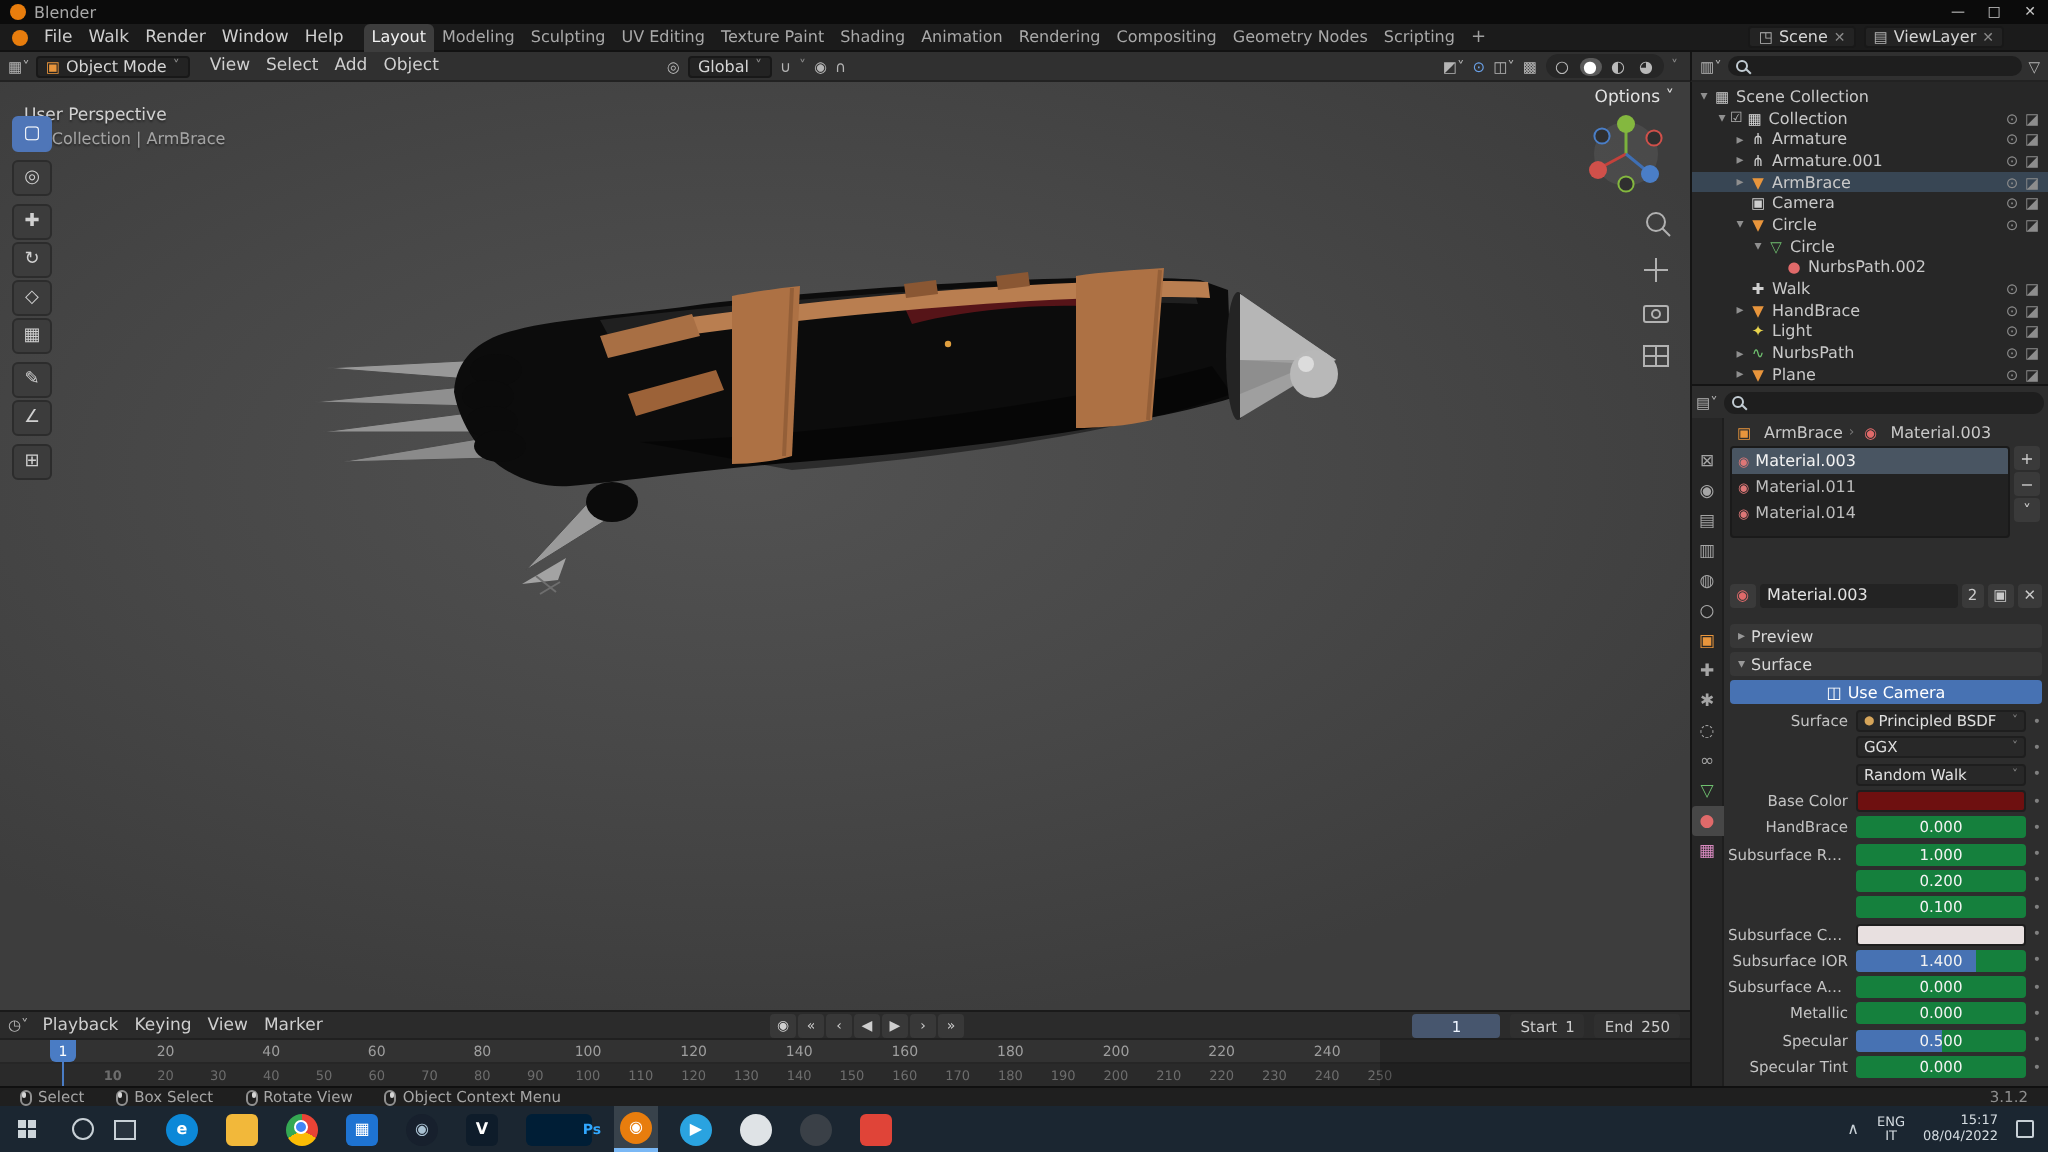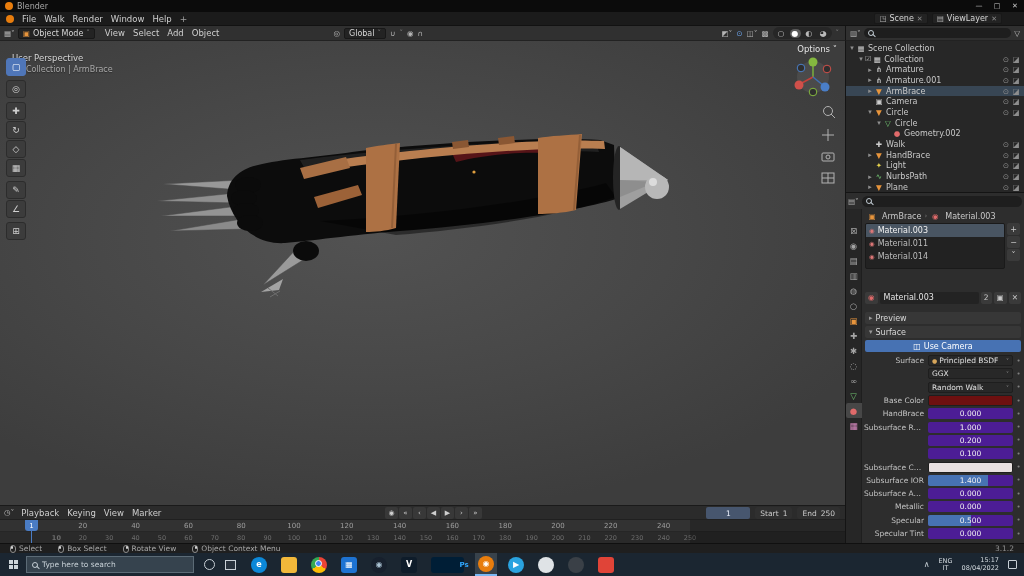--- a/index.html
+++ b/index.html
@@ -83,21 +83,21 @@
 .sect{height:12px;margin:2px 3px;background:#373737;border-radius:2px;display:flex;align-items:center;gap:3px;font-size:8px;color:#d8d8d8;padding:0 4px}
 .sect .arr{color:#999;font-size:7px}
 .use-nodes{height:12px;margin:2px 3px;background:#4772b3;border-radius:2px;display:flex;align-items:center;justify-content:center;gap:3px;font-size:8px;color:#fff}
 .prow{height:13.3px;display:flex;align-items:center;padding-left:2px}
 .plabel{width:64px;text-align:right;font-size:7.5px;color:#c3c3c3;padding-right:4px;white-space:nowrap;overflow:hidden;text-overflow:ellipsis;flex:none}
 .pwidget{flex:1;height:11px;border-radius:2px;position:relative;display:flex;align-items:center;overflow:hidden}
 .pwidget.dropdown{background:#282828;border:1px solid #1e1e1e;padding:0 3px;gap:2px}
 .ddot{font-size:6px;color:#d6a55a}
 .dtext{flex:1;font-size:7.5px;color:#e0e0e0;white-space:nowrap;overflow:hidden}
 .dchev{font-size:6px;color:#888}
-.pwidget.slider{background:#4c1d95}
+.pwidget.slider{background:#15803d}
 .fill{position:absolute;left:0;top:0;bottom:0;background:#4772b3}
 .sval{position:relative;width:100%;text-align:center;font-size:7.5px;color:#f2f2f2}
 .pwidget.color{border:1px solid #1e1e1e}
 .pdot{width:11px;text-align:center;color:#808080;font-size:7px;flex:none}
 
 
 #timeline{position:absolute;left:0;top:505px;width:845px;height:38px;background:#2a2a2a;border-top:1px solid #1a1a1a;overflow:hidden}
 #tl-header{position:absolute;top:0;left:0;right:0;height:14px;background:#2b2b2b;border-bottom:1px solid #202020;display:flex;align-items:center;padding-left:4px}
 #playback{position:absolute;left:385px;top:1px;display:flex;gap:1px}
 .pb-btn{min-width:13px;height:12px;display:flex;align-items:center;justify-content:center;font-size:7px;color:#cfcfcf;background:#383838;border-radius:2px;padding:0 2px}
@@ -164,20 +164,33 @@
 
   <div id="topbar">
     <span class="blogo" style="margin-left:6px"></span>
     <div id="menu-items" style="display:flex">
         <div class="menu-item">File</div>
         <div class="menu-item">Walk</div>
         <div class="menu-item">Render</div>
         <div class="menu-item">Window</div>
         <div class="menu-item">Help</div>
       </div>
+    <div id="workspaces">
+        <div class="ws-tab active">Layout</div>
+        <div class="ws-tab">Modeling</div>
+        <div class="ws-tab">Sculpting</div>
+        <div class="ws-tab">UV Editing</div>
+        <div class="ws-tab">Texture Paint</div>
+        <div class="ws-tab">Shading</div>
+        <div class="ws-tab">Animation</div>
+        <div class="ws-tab">Rendering</div>
+        <div class="ws-tab">Compositing</div>
+        <div class="ws-tab">Geometry Nodes</div>
+        <div class="ws-tab">Scripting</div>
+      </div>
     <span class="ws-add">+</span>
     <div style="margin-left:auto;display:flex;gap:4px;margin-right:22px">
       <div class="hdr-box">
         <span class="hico">◳</span>
         <span>Scene</span>
         <span class="hx">✕</span>
       </div>
       <div class="hdr-box">
         <span class="hico">▤</span>
         <span>ViewLayer</span>
@@ -382,21 +395,21 @@
           <span class="ol-cam">◪</span>
         </div>
         <div class="ol-row" style="padding-left: 29px;">
           <span class="ol-arrow">▾</span>
           <span class="ol-ico" style="color: rgb(111, 191, 111);">▽</span>
           <span class="ol-label">Circle</span>
         </div>
         <div class="ol-row" style="padding-left: 38px;">
           <span class="ol-arrow"></span>
           <span class="ol-ico" style="color: rgb(224, 106, 106);">●</span>
-          <span class="ol-label">Geometry.002</span>
+          <span class="ol-label">NurbsPath.002</span>
         </div>
         <div class="ol-row" style="padding-left: 20px;">
           <span class="ol-arrow"></span>
           <span class="ol-ico" style="color: rgb(207, 207, 207);">✚</span>
           <span class="ol-label">Walk</span>
           <span class="ol-eye">⊙</span>
           <span class="ol-cam">◪</span>
         </div>
         <div class="ol-row" style="padding-left: 20px;">
           <span class="ol-arrow">▸</span>
@@ -710,24 +723,20 @@
 
   <div id="taskbar">
     <div id="start-btn">
       <span class="winlogo">
           <span></span>
           <span></span>
           <span></span>
           <span></span>
         </span>
     </div>
-    <div id="task-search">
-      <span class="lens"></span>
-      <span>Type here to search</span>
-    </div>
     <div id="cortana"></div>
     <div id="taskview"></div>
     <div id="task-apps">
         <div class="tapp">
           <span class="ticon circle" style="background: rgb(12, 136, 216); color: rgb(255, 255, 255);">e</span>
         </div>
         <div class="tapp">
           <span class="ticon square" style="background: rgb(242, 184, 58);"></span>
         </div>
         <div class="tapp">

